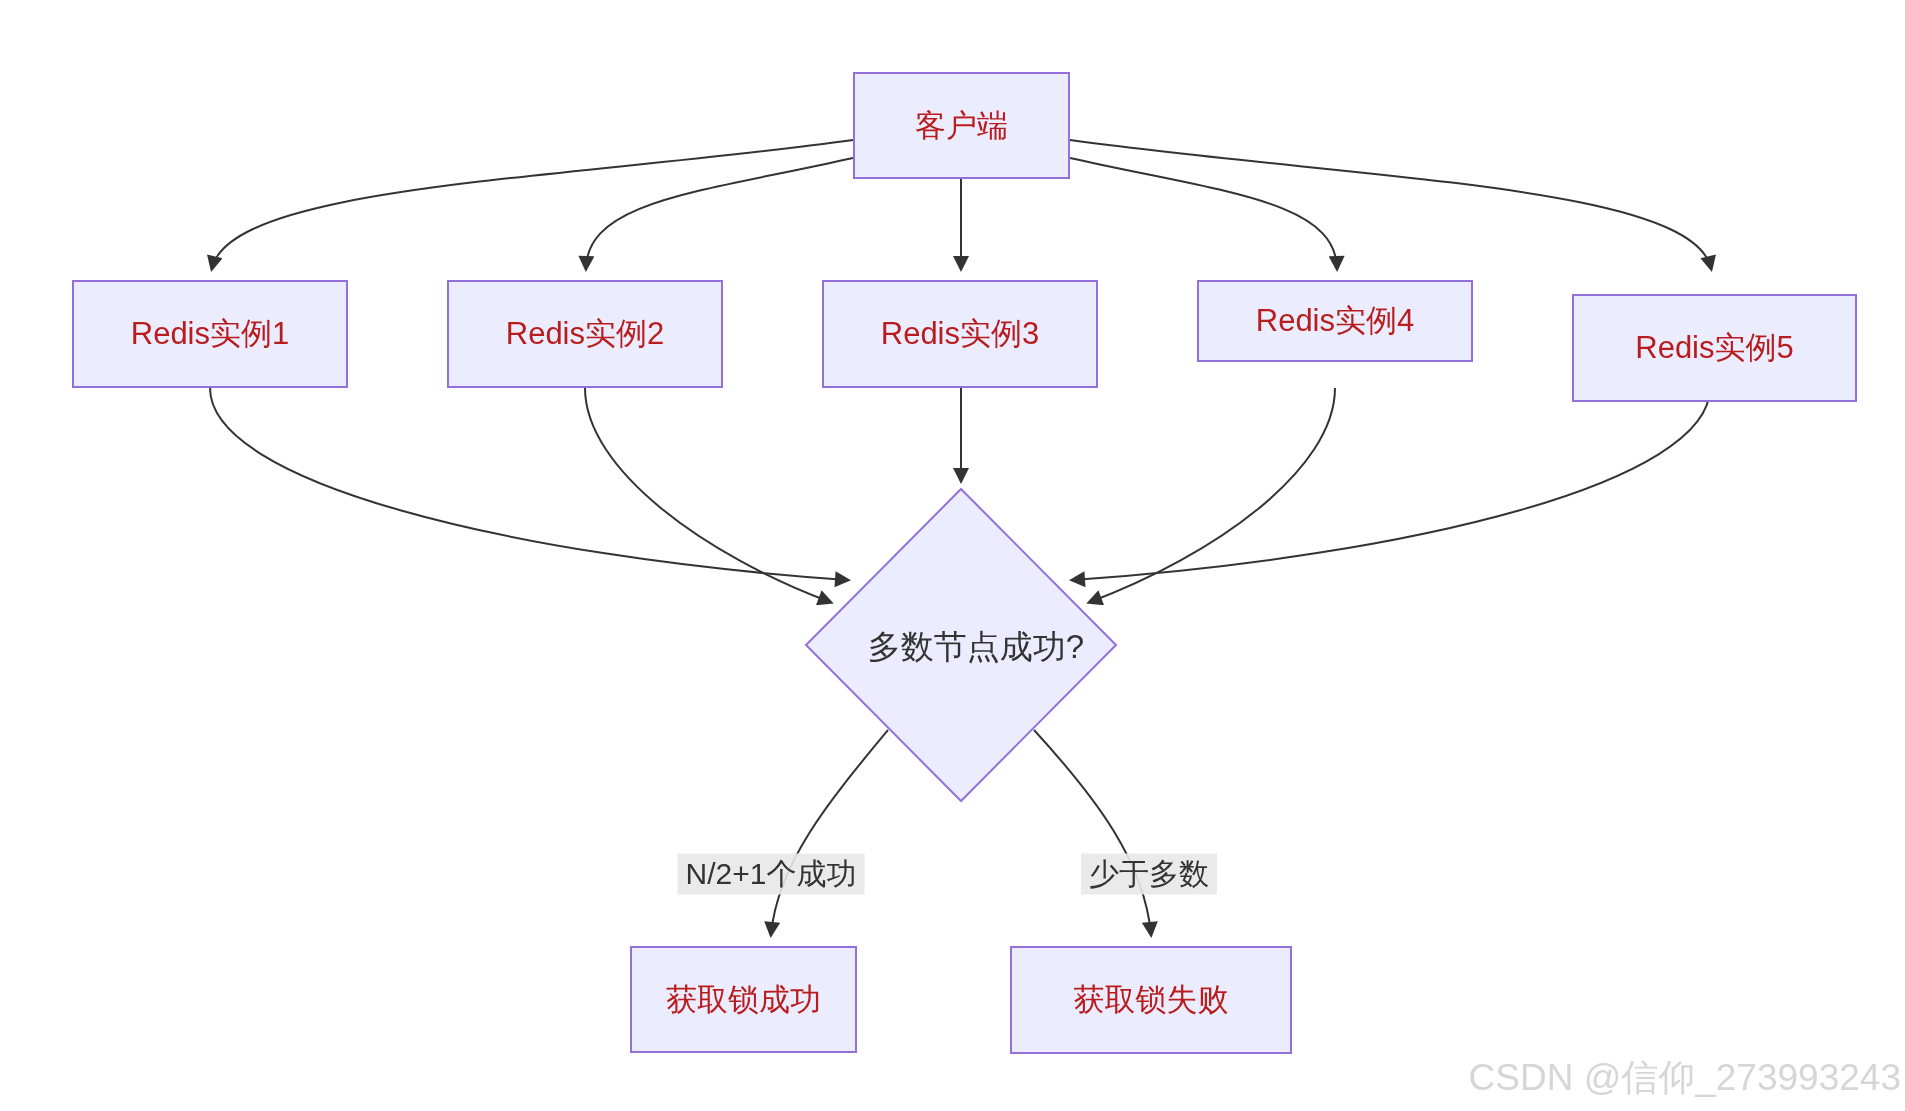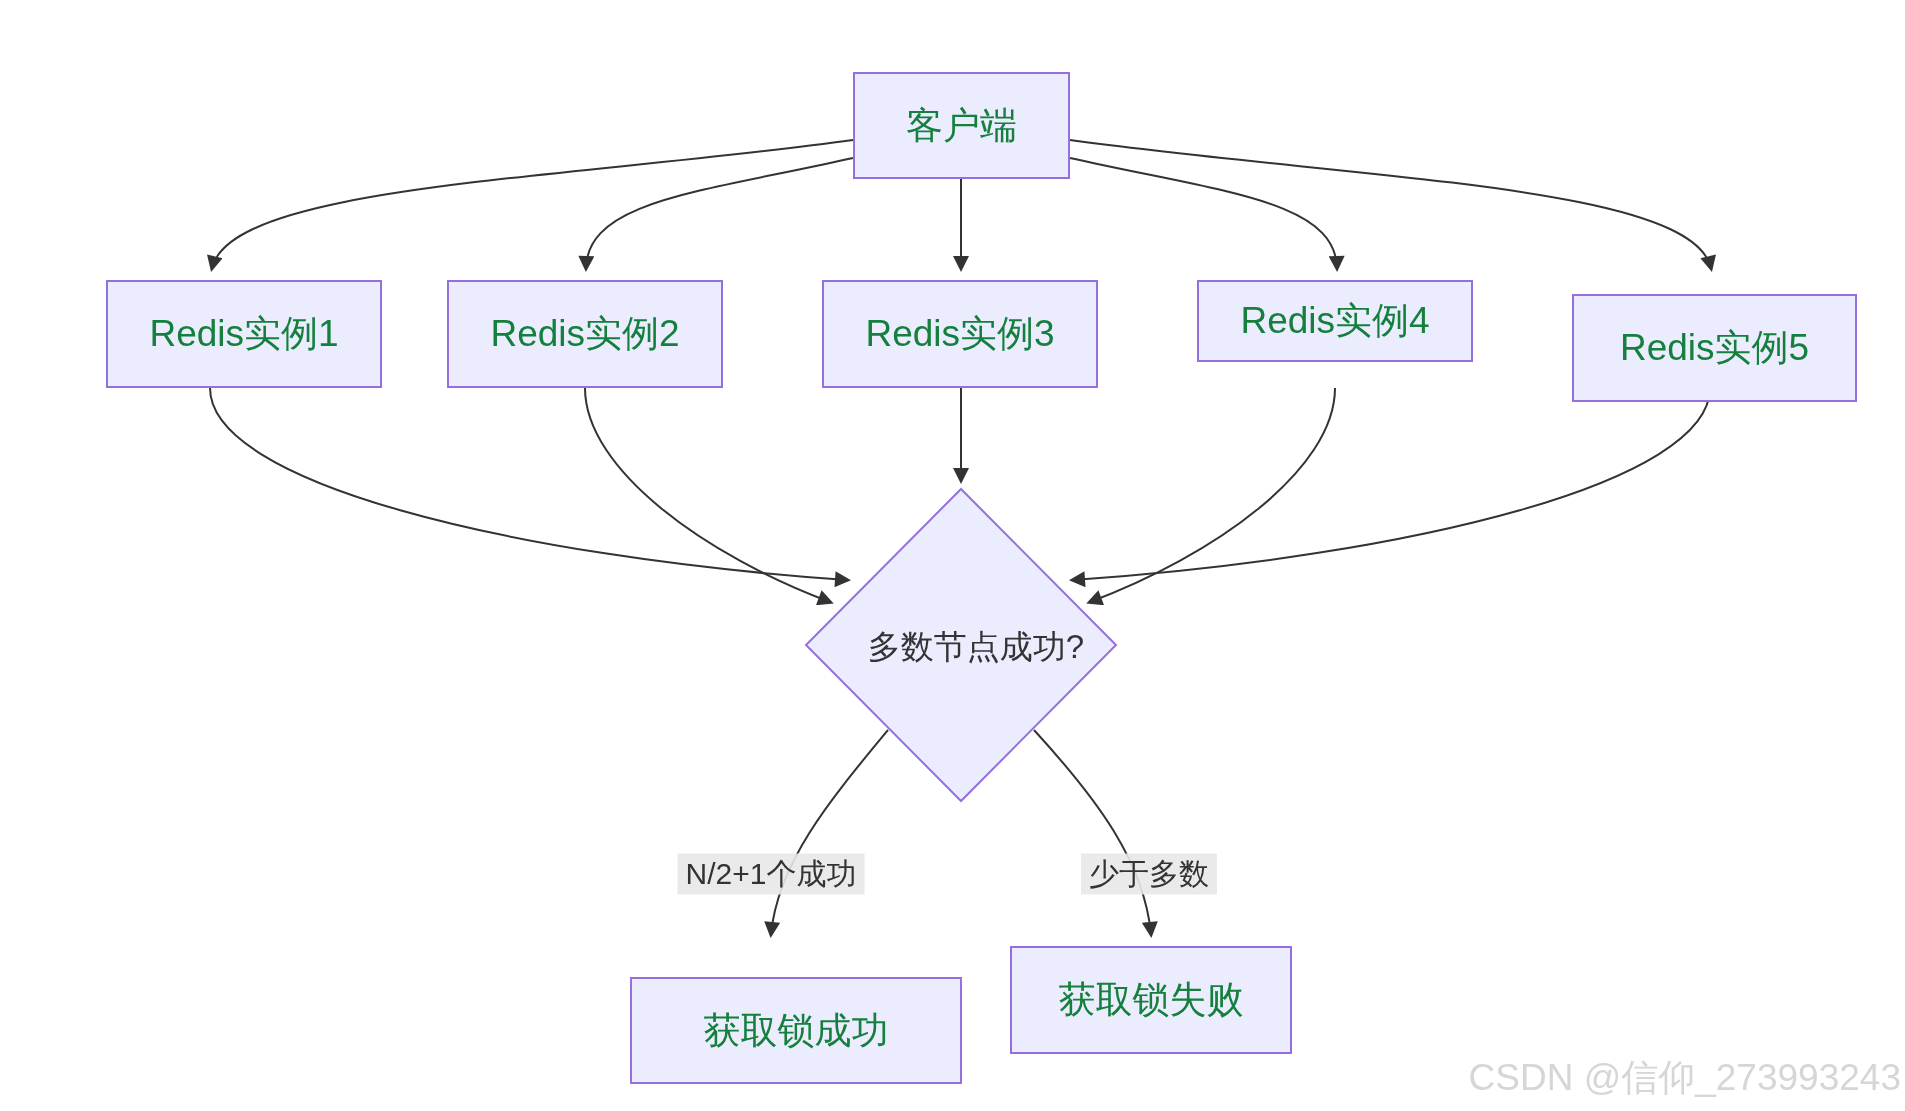--- a/index.html
+++ b/index.html
@@ -30,22 +30,22 @@
   .diamond {
     fill: #ECECFF;
     stroke: #9370DB;
     stroke-width: 2px;
   }
   .node {
     position: absolute;
     box-sizing: border-box;
     background: #ECECFF;
     border: 2px solid #9370DB;
-    color: #15803d;
-    font-size: 37px;
+    color: #b91c1c;
+    font-size: 31px;
     display: flex;
     align-items: center;
     justify-content: center;
     text-align: center;
     white-space: nowrap;
   }
   .diamond-label {
     position: absolute;
     color: #333333;
     font-size: 33px;
@@ -96,29 +96,29 @@
     <path class="edge" d="M 1710 388 C 1710 482, 1415 556, 1073 580" marker-end="url(#arrowhead)"></path>
 
     <path class="edge" d="M 888 730 C 830 800, 778 862, 771 934" marker-end="url(#arrowhead)"></path>
     <path class="edge" d="M 1034 730 C 1098 800, 1144 862, 1151 934" marker-end="url(#arrowhead)"></path>
 
     <polygon class="diamond" points="961,489 1116,645 961,801 806,645"></polygon>
   </svg>
 
   <div class="node" style="left:853px; top:72px; width:217px; height:107px;">客户端</div>
 
-  <div class="node" style="left:72px; top:280px; width:276px; height:108px;margin-left:34px;">Redis实例1</div>
+  <div class="node" style="left:72px; top:280px; width:276px; height:108px;">Redis实例1</div>
   <div class="node" style="left:447px; top:280px; width:276px; height:108px;text-align:center;">Redis实例2</div>
   <div class="node" style="left:822px; top:280px; width:276px; height:108px;">Redis实例3</div>
   <div class="node" style="left:1197px; top:280px; width:276px; height:82px;">Redis实例4</div>
   <div class="node" style="left:1572px; top:294px; width:285px; height:108px;">Redis实例5</div>
 
   <div class="diamond-label" style="left:976px; top:647px;">多数节点成功?</div>
 
   <div class="edge-label" style="left:771px; top:874px;">N/2+1个成功</div>
   <div class="edge-label" style="left:1149px; top:874px;">少于多数</div>
 
-  <div class="node" style="left:630px; top:946px; width:332px; height:107px;margin-top:31px;">获取锁成功</div>
+  <div class="node" style="left:630px; top:946px; width:227px; height:107px;">获取锁成功</div>
   <div class="node" style="left:1010px; top:946px; width:282px; height:108px;">获取锁失败</div>
 
   <div class="watermark">CSDN @信仰_273993243</div>
 
 </div>
 
 </body></html>

